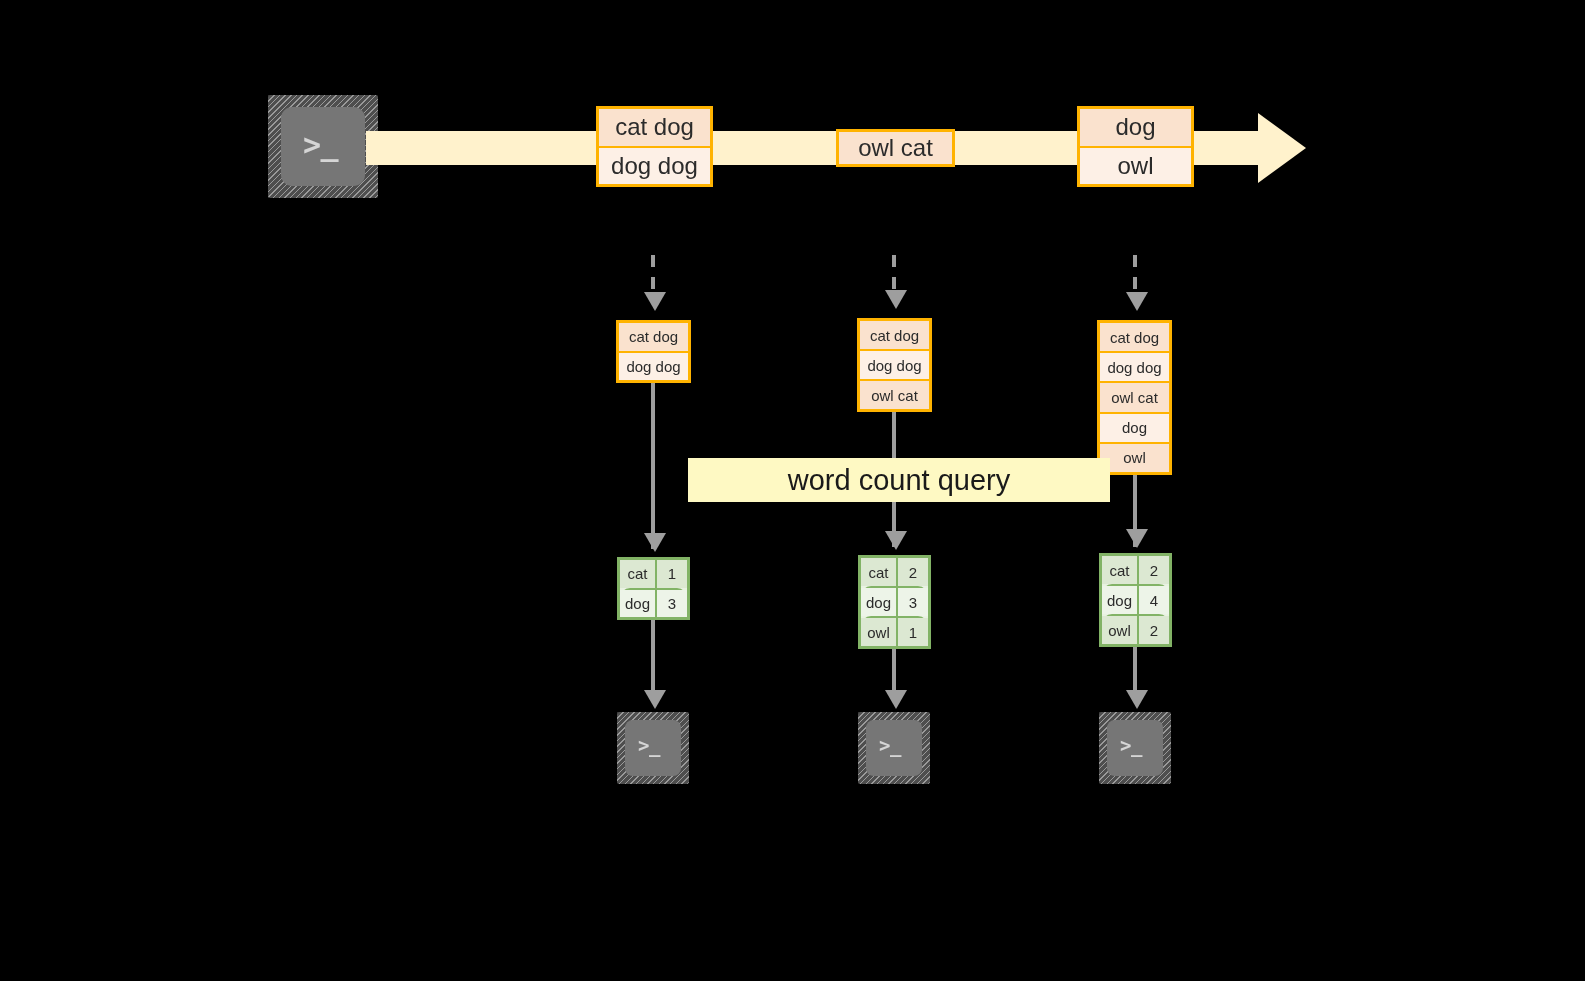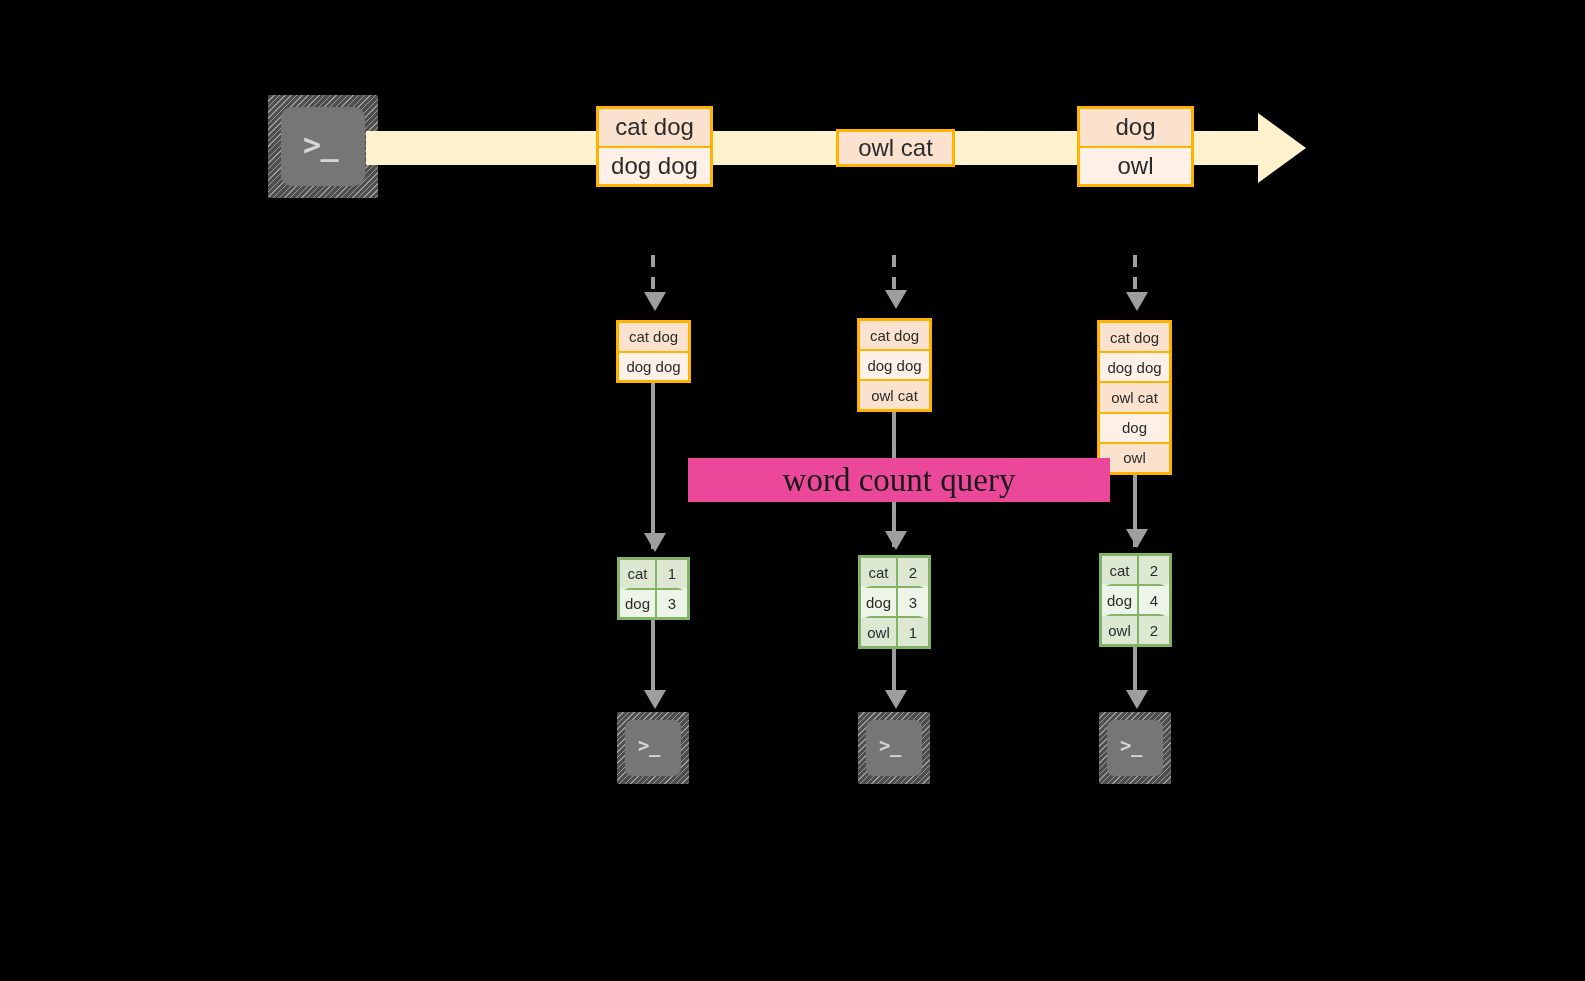--- a/index.html
+++ b/index.html
@@ -125,28 +125,27 @@
     position: absolute;
     width: 0; height: 0;
     border-left: 11px solid transparent;
     border-right: 11px solid transparent;
     border-top: 19px solid #9E9E9E;
   }
 
   
   .qlabel {
     position: absolute;
-    background: #ec4899;
+    background: #fef9c3;
     color: #1a1a1a;
-    font-size: 33px;
+    font-size: 29px;
     display: flex;
     align-items: center;
     justify-content: center;
     white-space: nowrap;
-    font-family: Liberation Serif, serif;
   }
 </style>
 </head>
 <body>
 
 <div id="stage">
 
   <div class="term-wrap" style="left:268px; top:95px; width:110px; height:103px;">
     <div class="term-hatch"></div>
     <div class="term-body" style="left:13px; top:12px; right:13px; bottom:12px;"></div>

